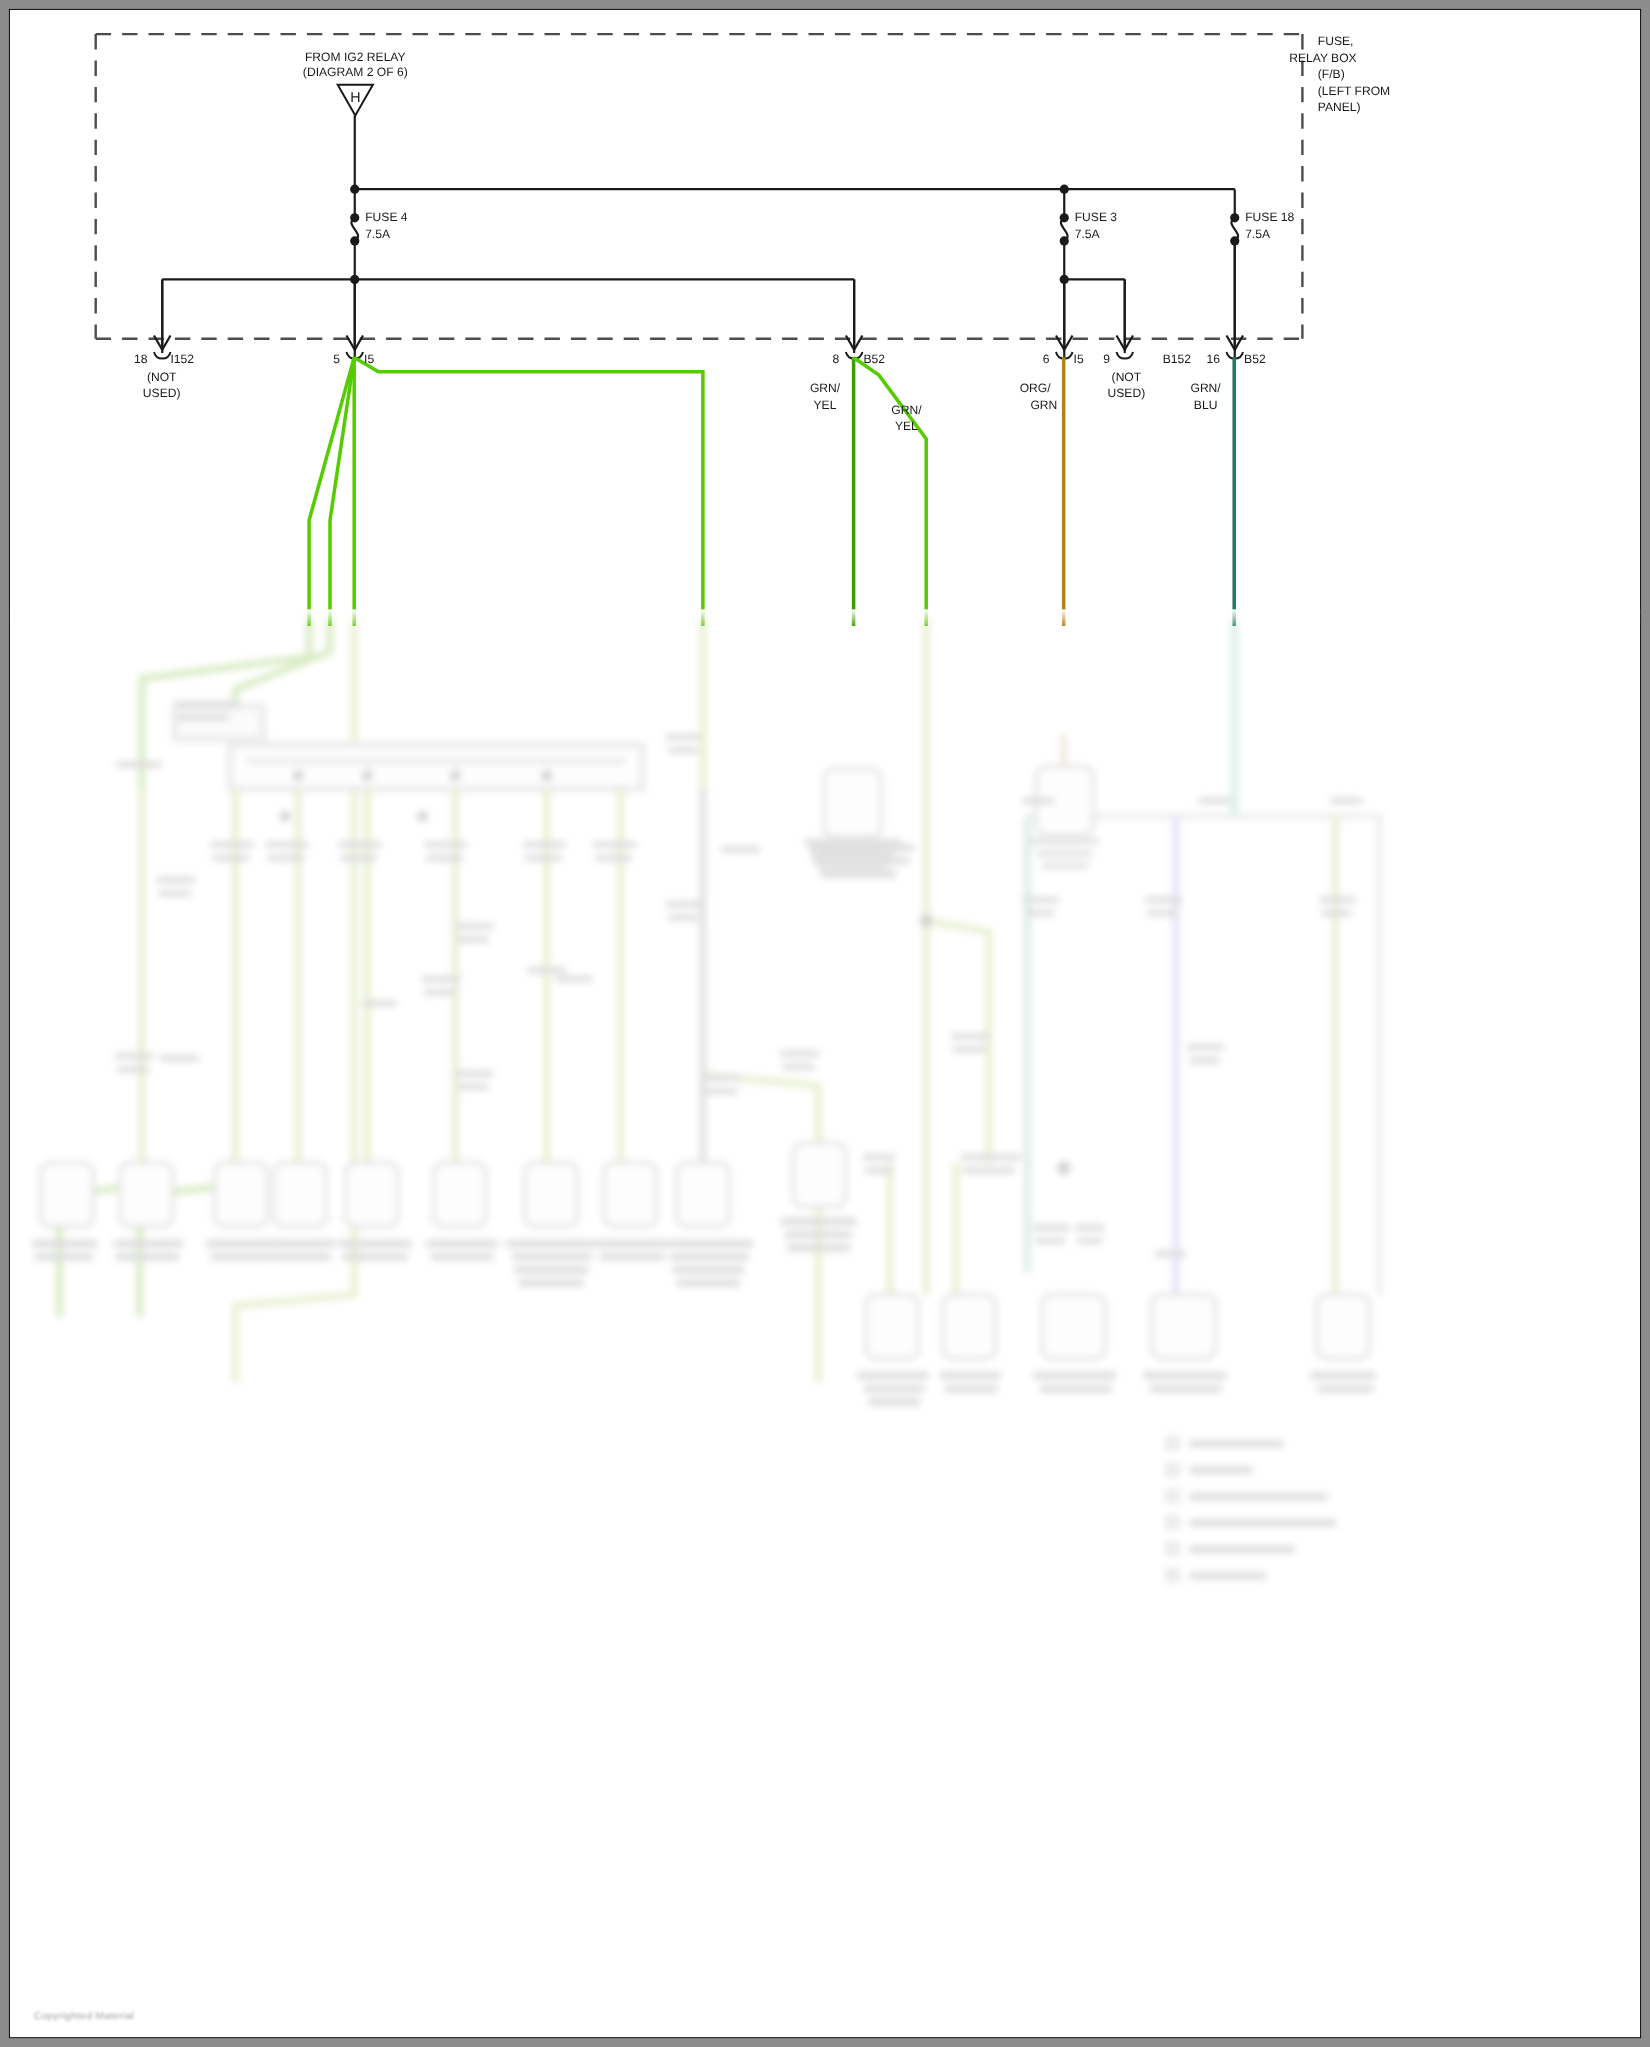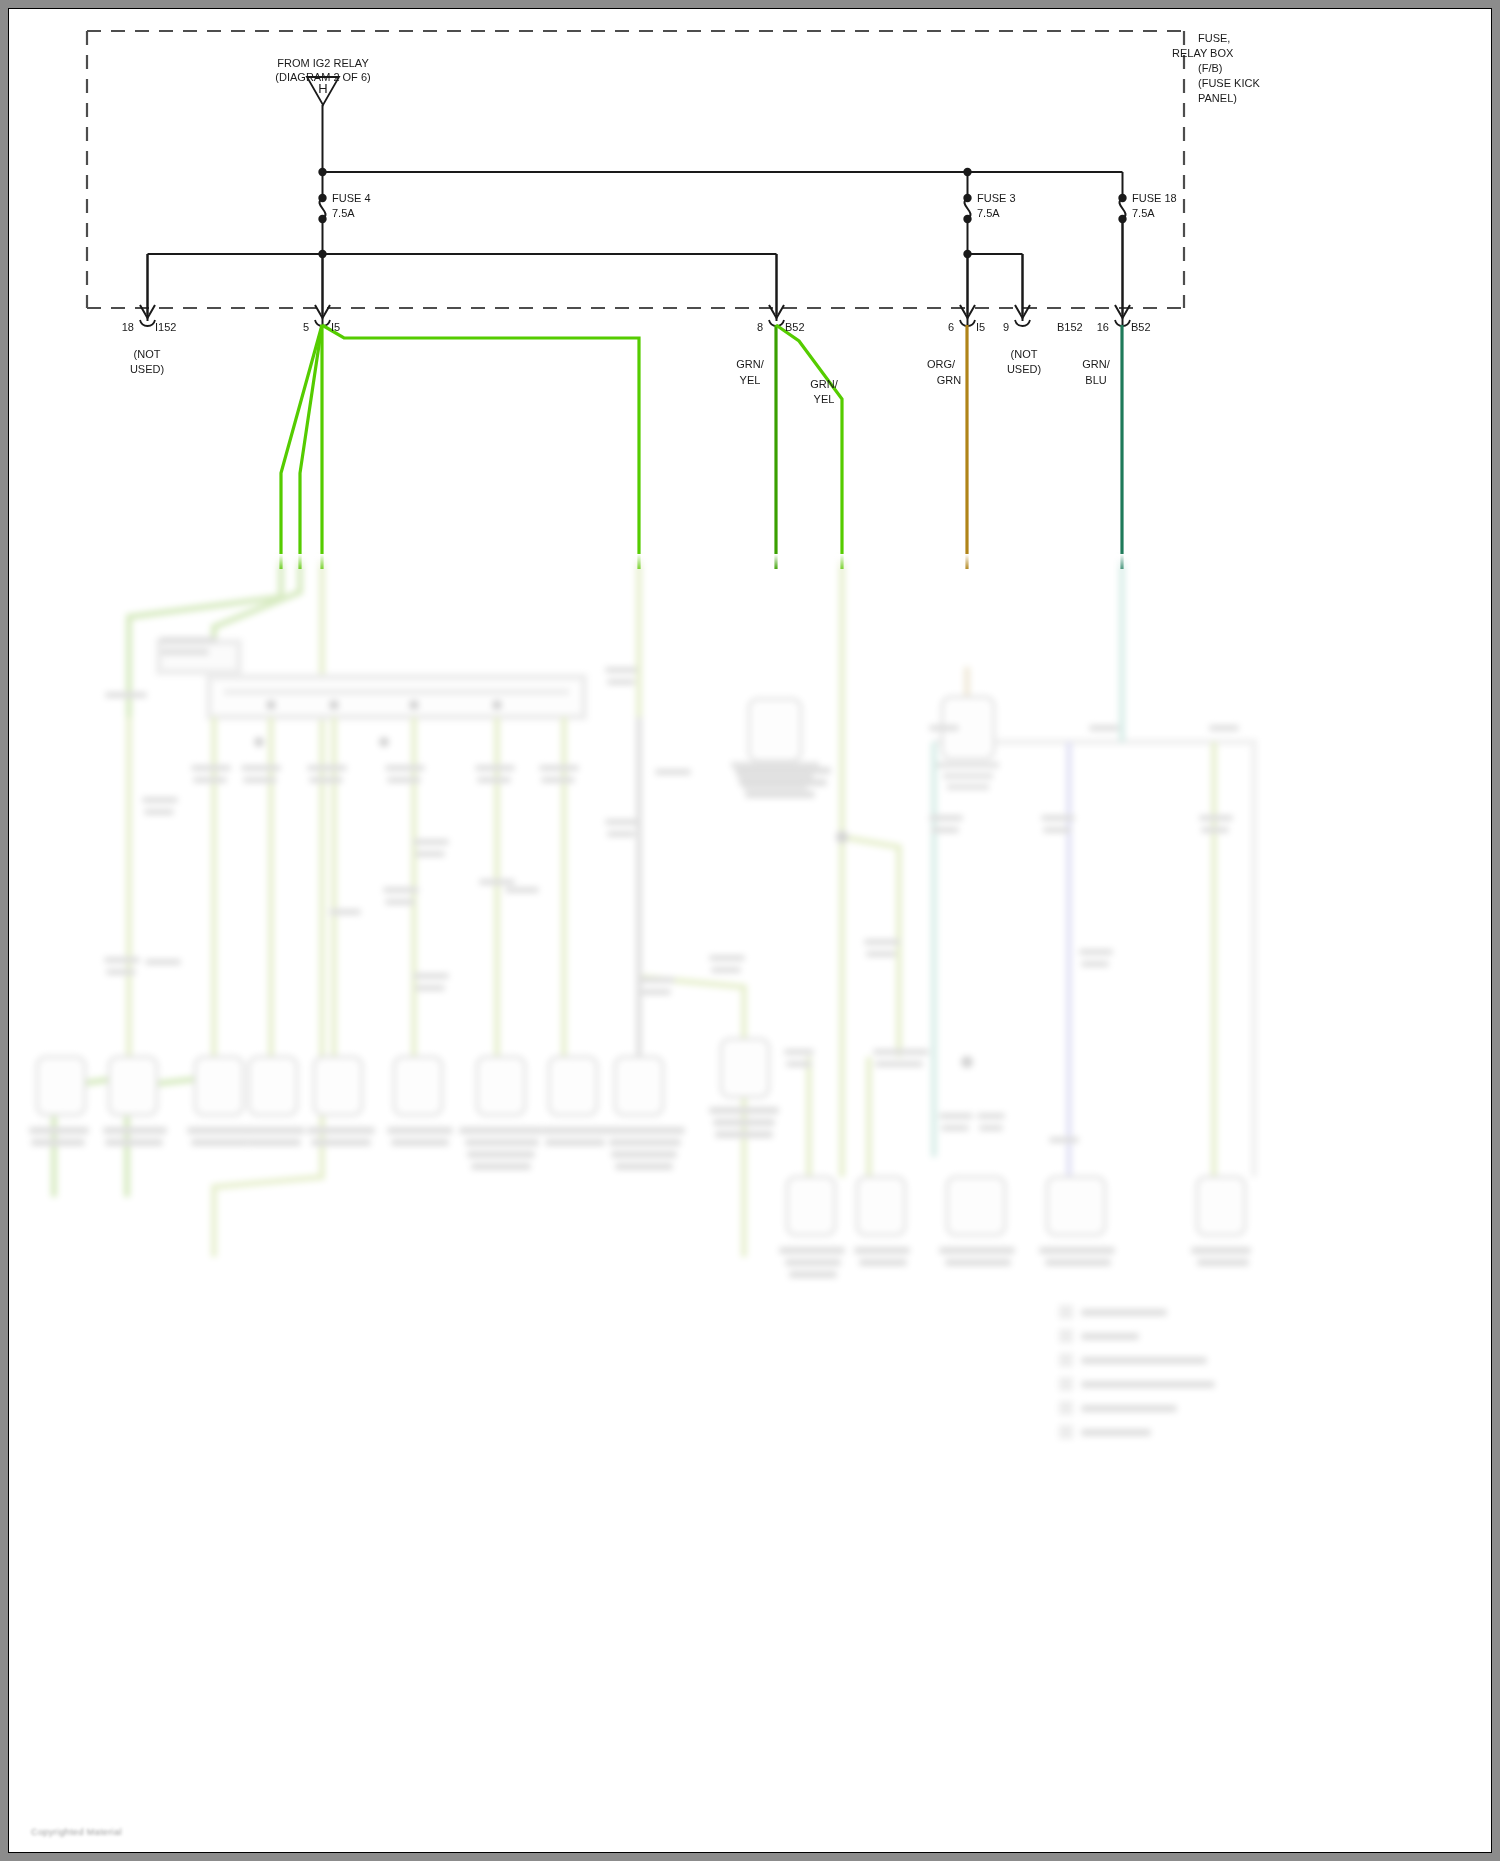--- a/index.html
+++ b/index.html
@@ -38,21 +38,21 @@
     pointer-events:none;
   }
   .lbl{
     position:absolute;
     font-family:"Liberation Sans",sans-serif;
     font-size:11px;
     color:#1a1a1a;
     line-height:15.5px;
     white-space:pre;
   }
-  .lbl.c{text-align:center;margin-top:11px;}
+  .lbl.c{text-align:center;}
   .lbl.r{text-align:right;}
   svg{display:block;}
   .wm{
     position:absolute;left:22px;top:1818px;
     font-size:9px;color:#9a9a9a;letter-spacing:.4px;
     filter:blur(1.6px);
   }
 </style>
 </head>
 <body>
@@ -362,21 +362,21 @@
     </svg>
 
     <div id="fadecover"></div>
 
     <div class="lbl c" style="left:208px;top:36px;width:212px;">FROM IG2 RELAY</div>
     <div class="lbl c" style="left:208px;top:50px;width:212px;">(DIAGRAM 2 OF 6)</div>
 
     <div class="lbl" style="left:1189px;top:22px;">FUSE,</div>
     <div class="lbl" style="left:1163px;top:37px;">RELAY BOX</div>
     <div class="lbl" style="left:1189px;top:52px;">(F/B)</div>
-    <div class="lbl" style="left:1189px;top:67px;">(FUSE KICK</div>
+    <div class="lbl" style="left:1189px;top:67px;">(LEFT FROM</div>
     <div class="lbl" style="left:1189px;top:82px;text-align:center;">PANEL)</div>
 
     <div class="lbl" style="left:323px;top:182px;">FUSE 4</div>
     <div class="lbl" style="left:323px;top:197px;">7.5A</div>
 
     <div class="lbl" style="left:968px;top:182px;">FUSE 3</div>
     <div class="lbl" style="left:968px;top:197px;">7.5A</div>
 
     <div class="lbl" style="left:1123px;top:182px;">FUSE 18</div>
     <div class="lbl" style="left:1123px;top:197px;">7.5A</div>

